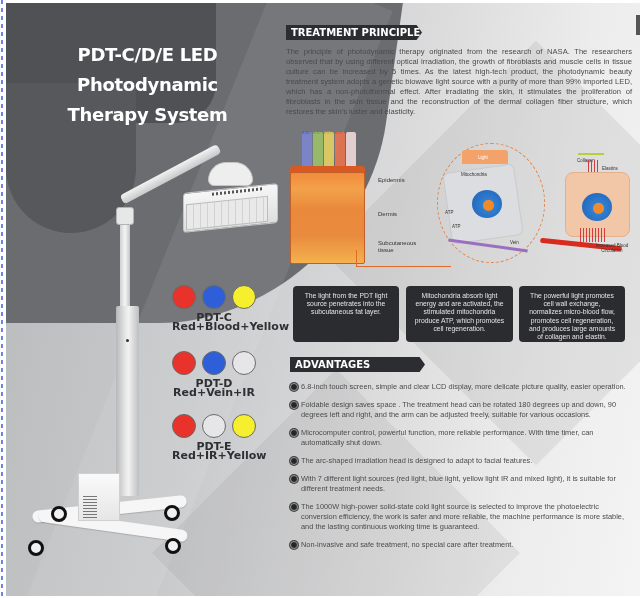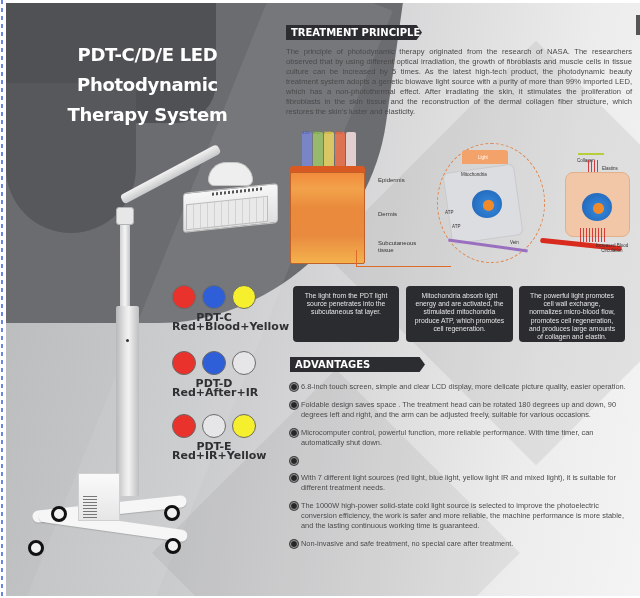--- a/index.html
+++ b/index.html
@@ -169,21 +169,21 @@
   </div>
 </div>
 <div class="swatch-group" style="top:351px;">
   <div class="swatch-row">
     <div class="swatch" style="background:#e8322b"></div>
     <div class="swatch" style="background:#2f5fd8"></div>
     <div class="swatch" style="background:#e6e6e8"></div>
   </div>
   <div class="swatch-label">
     <div>PDT-D</div>
-    <div>Red+After+IR</div>
+    <div>Red+Vein+IR</div>
   </div>
 </div>
 <div class="swatch-group" style="top:414px;">
   <div class="swatch-row">
     <div class="swatch" style="background:#e8322b"></div>
     <div class="swatch" style="background:#e6e6e8"></div>
     <div class="swatch" style="background:#f5ef2d"></div>
   </div>
   <div class="swatch-label">
     <div>PDT-E</div>
@@ -251,20 +251,21 @@
   <li class="adv-item">
     <span class="bullet"></span>
     <span class="adv-text">Foldable design saves space . The treatment head can be rotated 180 degrees up and down, 90 degrees left and right, and the arm can be adjusted freely, suitable for various occasions.</span>
   </li>
   <li class="adv-item">
     <span class="bullet"></span>
     <span class="adv-text">Microcomputer control, powerful function, more reliable performance. With time timer, can automatically shut down.</span>
   </li>
   <li class="adv-item">
     <span class="bullet"></span>
+    <span class="adv-text">The arc-shaped irradiation head is designed to adapt to facial features.</span>
   </li>
   <li class="adv-item">
     <span class="bullet"></span>
     <span class="adv-text">With 7 different light sources (red light, blue light, yellow light IR and mixed light), it is suitable for different treatment needs.</span>
   </li>
   <li class="adv-item">
     <span class="bullet"></span>
     <span class="adv-text">The 1000W high-power solid-state cold light source is selected to improve the photoelectric conversion efficiency, the work is safer and more reliable, the machine performance is more stable, and the lasting continuous working time is guaranteed.</span>
   </li>
   <li class="adv-item">

